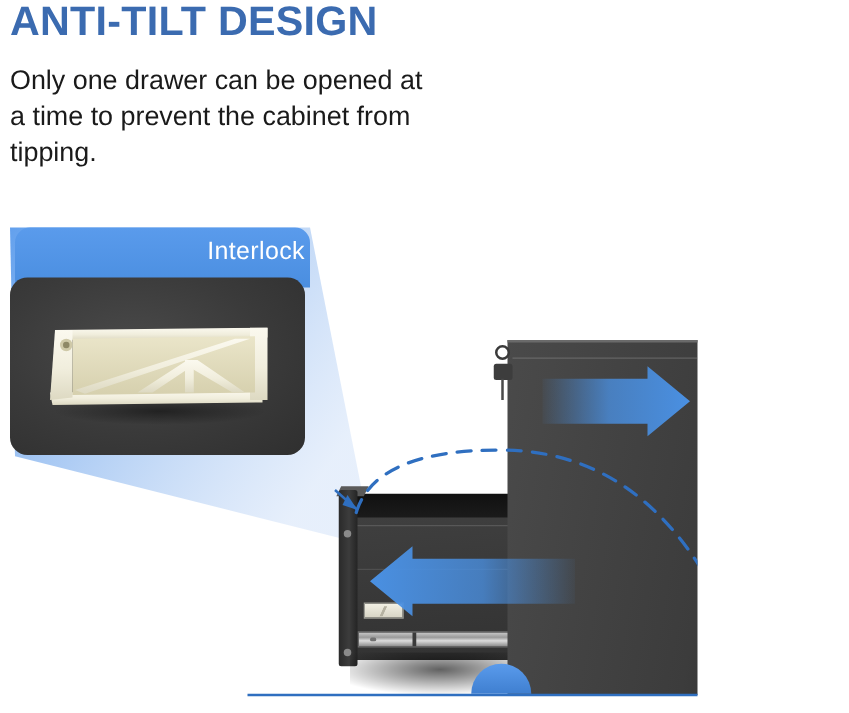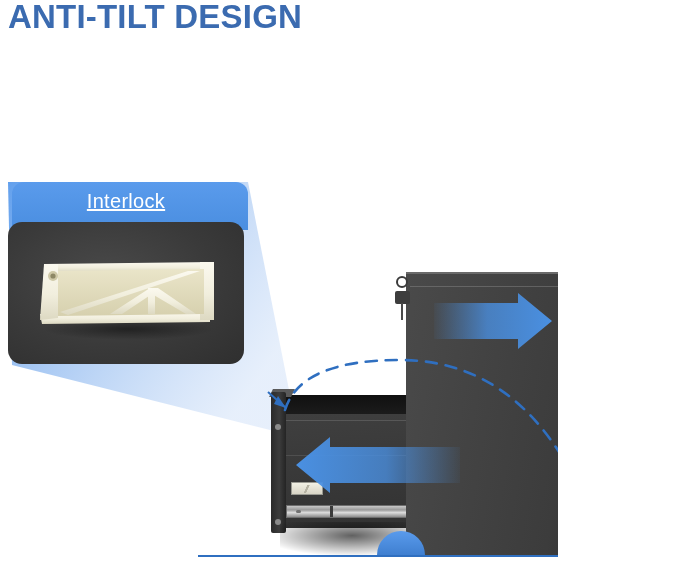--- a/index.html
+++ b/index.html
@@ -63,25 +63,24 @@
     height: 48px;
     background: linear-gradient(180deg, #5a9bec 0%, #4a8ee0 100%);
     border-radius: 12px 12px 0 0;
     box-sizing: border-box;
   }
   .callout-title {
     position: absolute;
     left: 0;
     top: 8px;
     width: 236px;
-    text-align: center;
+    text-align: right;
     color: #ffffff;
     font-size: 20px;
     letter-spacing: 0.3px;
-    text-decoration: underline;
   }
   .callout-photo {
     position: absolute;
     left: 0;
     top: 40px;
     width: 236px;
     height: 142px;
     background: radial-gradient(ellipse at 42% 40%, #4a4a4a 0%, #3a3a3a 55%, #2f2f2f 100%);
     border-radius: 14px;
     overflow: hidden;
@@ -311,20 +310,21 @@
     border-radius: 24px 24px 0 0;
   }
 </style>
 </head>
 <body>
 
 <div id="page">
 
   <div class="headline">ANTI-TILT DESIGN</div>
 
+  <div class="body-copy">Only one drawer can be opened at a time to prevent the cabinet from tipping.</div>
 
   <svg class="zoom-cone" viewBox="0 0 340 300">
     <defs>
       <linearGradient id="coneGrad" x1="0" y1="0" x2="1" y2="0.6">
         <stop offset="0%" stop-color="#5a9bec" stop-opacity="0.95"></stop>
         <stop offset="40%" stop-color="#8ab6ef" stop-opacity="0.75"></stop>
         <stop offset="100%" stop-color="#c9dcf7" stop-opacity="0.45"></stop>
       </linearGradient>
     </defs>
     <polygon points="8,12 248,12 290,225 278,262 12,195" fill="url(#coneGrad)"></polygon>

